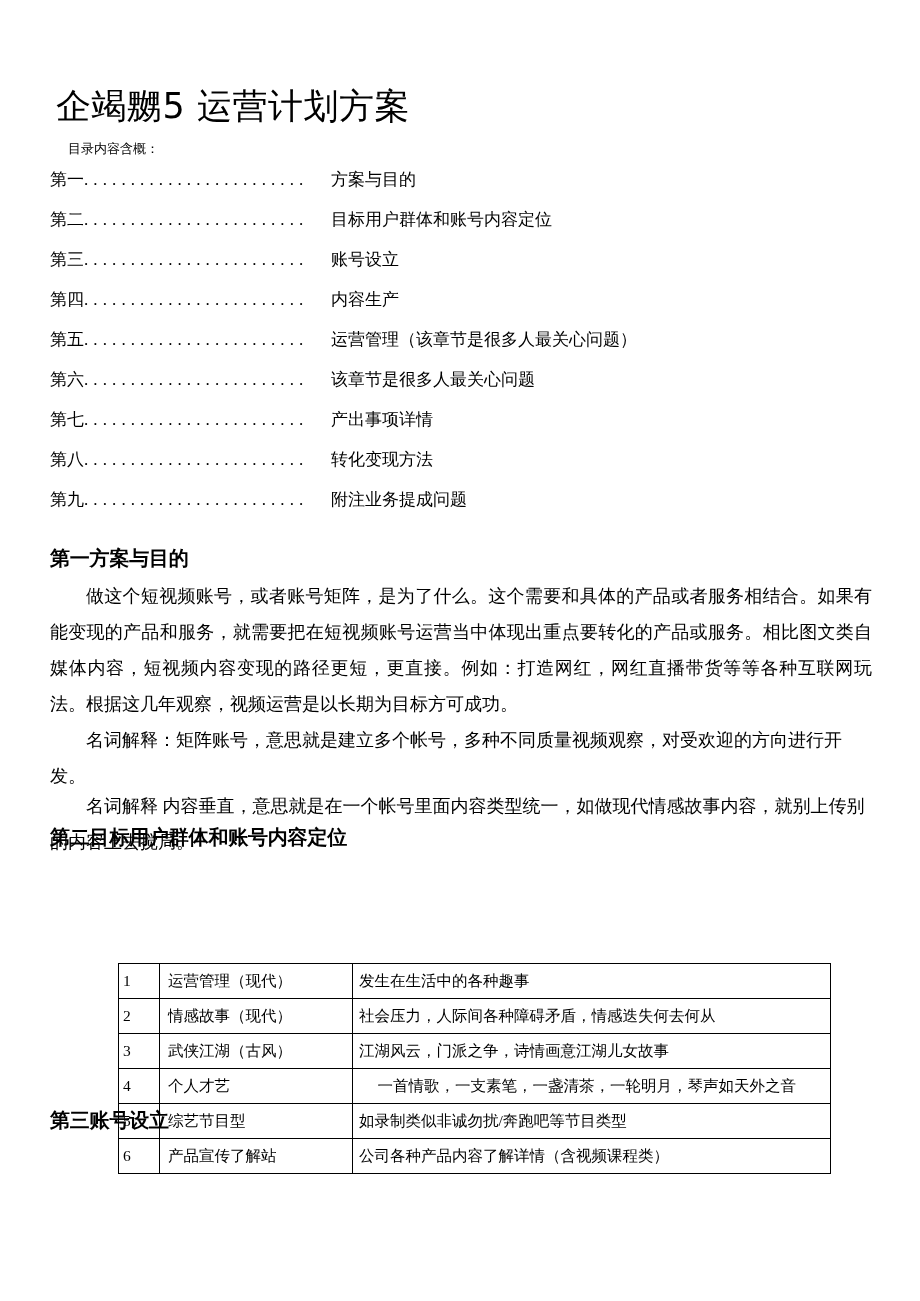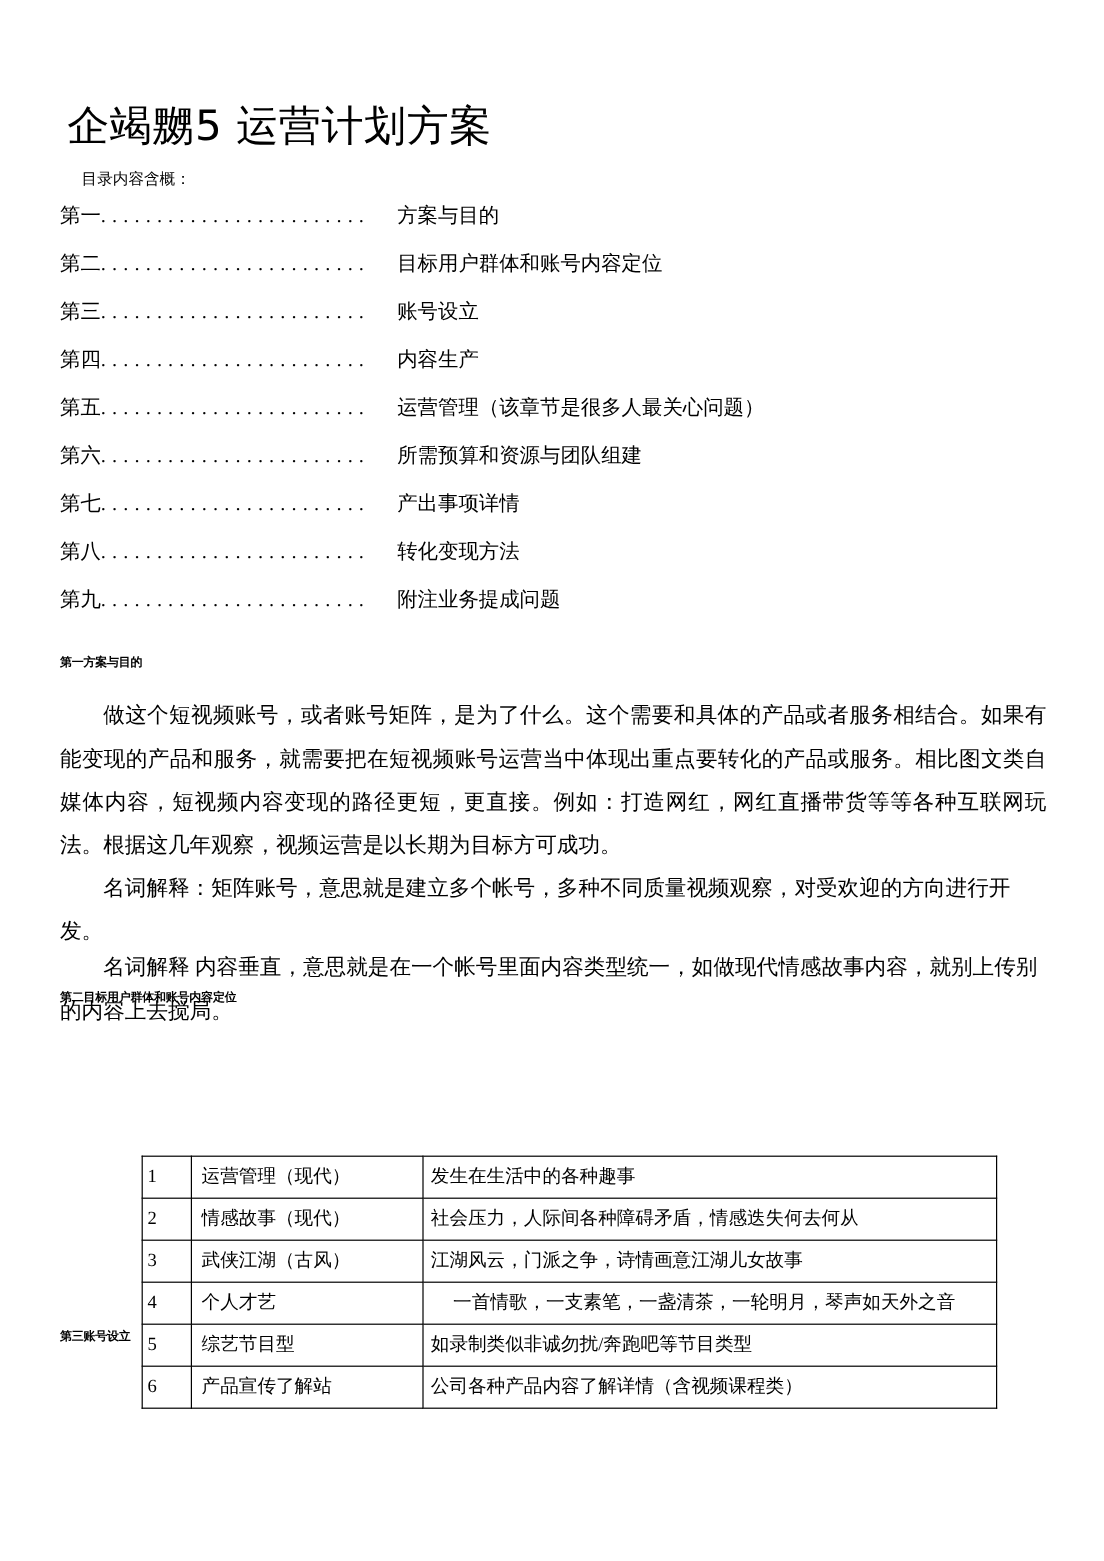--- a/index.html
+++ b/index.html
@@ -77,21 +77,21 @@
     flex: 0 0 auto;
     margin-left: 1px;
   }
 
   
   .sec-head {
     position: absolute;
     left: 50px;
     font-family: "DejaVu Sans", "Liberation Sans", sans-serif;
     font-weight: bold;
-    font-size: 10px;
+    font-size: 20px;
     line-height: 1.0;
     white-space: nowrap;
     letter-spacing: -0.2px;
     text-align: right;
   }
 
   
   .para {
     position: absolute;
     left: 50px;
@@ -173,21 +173,21 @@
 
     <div class="toc-row">
       <span class="toc-label">第五</span>
       <span class="toc-dots">........................</span>
       <span class="toc-target">运营管理（该章节是很多人最关心问题）</span>
     </div>
 
     <div class="toc-row">
       <span class="toc-label">第六</span>
       <span class="toc-dots">........................</span>
-      <span class="toc-target">所需预算和资源与团队组建</span>
+      <span class="toc-target">该章节是很多人最关心问题</span>
     </div>
 
     <div class="toc-row">
       <span class="toc-label">第七</span>
       <span class="toc-dots">........................</span>
       <span class="toc-target">产出事项详情</span>
     </div>
 
     <div class="toc-row">
       <span class="toc-label">第八</span>

